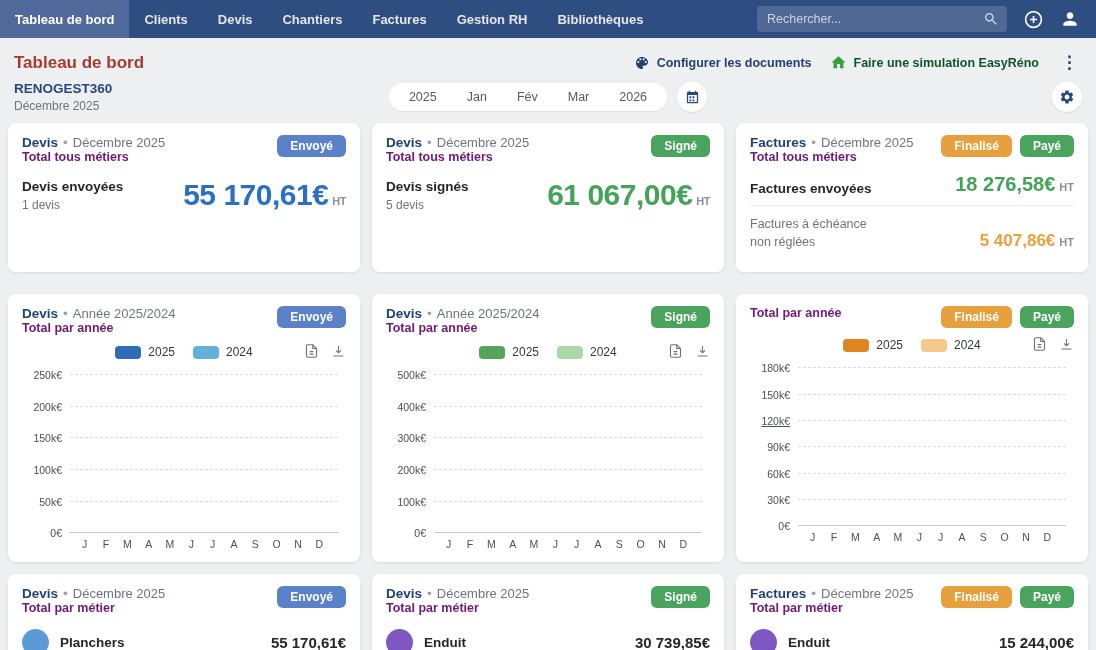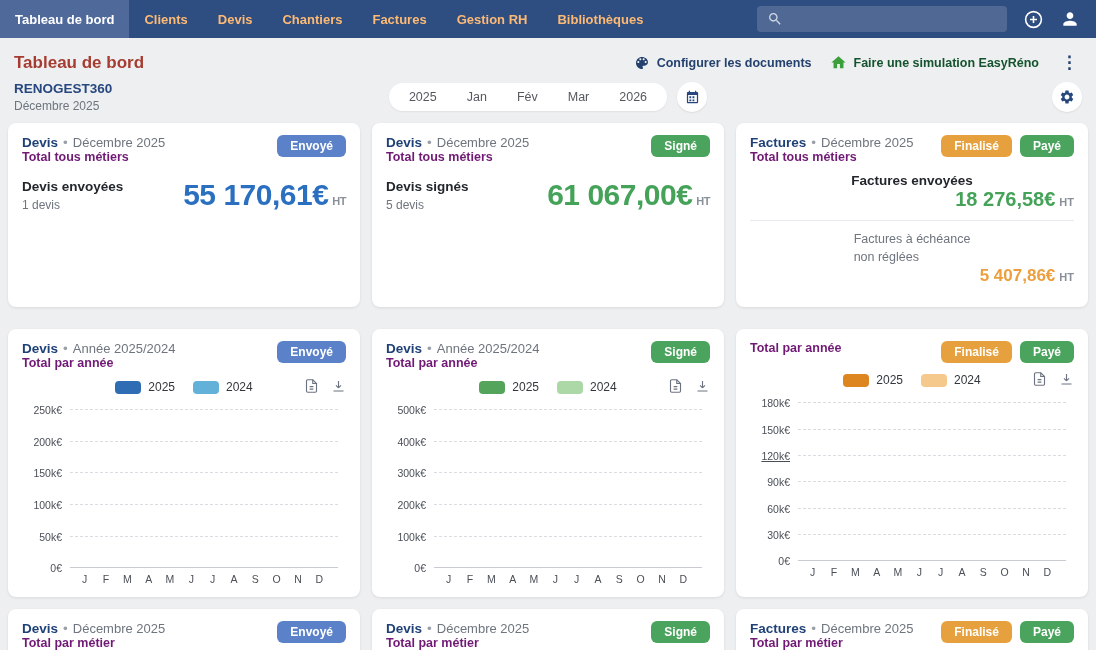--- a/index.html
+++ b/index.html
@@ -2,21 +2,21 @@
 <html><head>
 <meta charset="utf-8">
 <style>
   * { margin:0; padding:0; box-sizing:border-box; }
   html,body { width:1096px; height:650px; overflow:hidden; background:#edeff1;
     font-family:"Liberation Sans", sans-serif; }
 
   
   .navbar { height:38px; background:#2e4d80; display:flex; align-items:stretch; }
   .nav-tabs { display:flex; align-items:stretch; }
-  .nav-tab { display:flex; align-items:center; padding:0 15px; color:#fdba74;
+  .nav-tab { display:flex; align-items:center; padding:0 15px; color:#e5e5e5;
     font-size:13px; font-weight:bold; cursor:pointer; white-space:nowrap; }
   .nav-tab.active { background:#50699b; color:#fff; }
   .nav-right { margin-left:auto; display:flex; align-items:center; gap:16px; padding-right:16px; }
   .search-box { width:250px; height:26px; background:rgba(255,255,255,.16); border-radius:4px;
     display:flex; align-items:center; padding:0 8px 0 10px; }
   .search-box input { flex:1; background:transparent; border:none; outline:none;
     color:#e8eef7; font-size:12.5px; font-family:inherit; }
   .search-box input::placeholder { color:#c9d4e3; }
   .icon-btn { display:flex; align-items:center; justify-content:center; cursor:pointer; }
 
@@ -57,21 +57,21 @@
   .scope { color:#701a75; font-size:12.5px; font-weight:bold; }
   .badges { display:flex; gap:8px; }
   .badge { color:#fff; font-size:12px; font-weight:bold; padding:4px 13px; border-radius:6px;text-align:center; }
 
   
   .sum-body { display:flex; align-items:center; margin-top:14px; }
   .metric-label { font-size:13.5px; font-weight:bold; color:#23272d; }
   .metric-sub { font-size:12px; color:#6e757e; margin-top:4px; }
   .big-amount { margin-left:auto; font-size:30px; font-weight:bold; letter-spacing:-0.5px; }
   .suffix { font-size:11px; color:#8a9099; font-weight:bold; margin-left:4px; }
-  .fact-row { display:flex; align-items:center; padding:9px 0;flex-direction:column; }
+  .fact-row { display:flex; align-items:flex-end; padding:9px 0; }
   .fact-row + .fact-row { border-top:1px solid #e7e9ec; }
   .fact-label { font-size:13.5px; font-weight:bold; color:#23272d; }
   .fact-label.muted { font-weight:normal; color:#6e757e; font-size:12.5px; line-height:1.45; }
   .fact-amount { margin-left:auto; font-weight:bold; font-size:20px; }
   .fact-amount.small { font-size:17px; }
 
   
   .legend-row { position:relative; display:flex; justify-content:center; align-items:center;
     gap:18px; margin-top:8px; height:18px; }
   .legend-item { display:flex; align-items:center; gap:7px; font-size:12px; color:#33373d; }
@@ -103,20 +103,21 @@
     <div class="nav-tab active">Tableau de bord</div>
     <div class="nav-tab">Clients</div>
     <div class="nav-tab">Devis</div>
     <div class="nav-tab">Chantiers</div>
     <div class="nav-tab">Factures</div>
     <div class="nav-tab">Gestion RH</div>
     <div class="nav-tab">Bibliothèques</div>
   </div>
   <div class="nav-right">
     <div class="search-box">
+      <input type="text" placeholder="Rechercher..." style="">
       <span class="icon-btn">
         <svg width="16" height="16" viewBox="0 0 24 24" fill="#cfd9e6">
             <path d="M15.5 14h-.79l-.28-.27C15.41 12.59 16 11.11 16 9.5 16 5.91 13.09 3 9.5 3S3 5.91 3 9.5 5.91 16 9.5 16c1.61 0 3.09-.59 4.23-1.57l.27.28v.79l5 4.99L20.49 19l-4.99-5zm-6 0C7.01 14 5 11.99 5 9.5S7.01 5 9.5 5 14 7.01 14 9.5 11.99 14 9.5 14z"></path>
           </svg>
       </span>
     </div>
     <span class="icon-btn">
       <svg width="21" height="21" viewBox="0 0 24 24">
           <circle cx="12" cy="12" r="9" fill="none" stroke="#ffffff" stroke-width="1.8"></circle>
           <path d="M12 8v8M8 12h8" stroke="#ffffff" stroke-width="1.8"></path>

